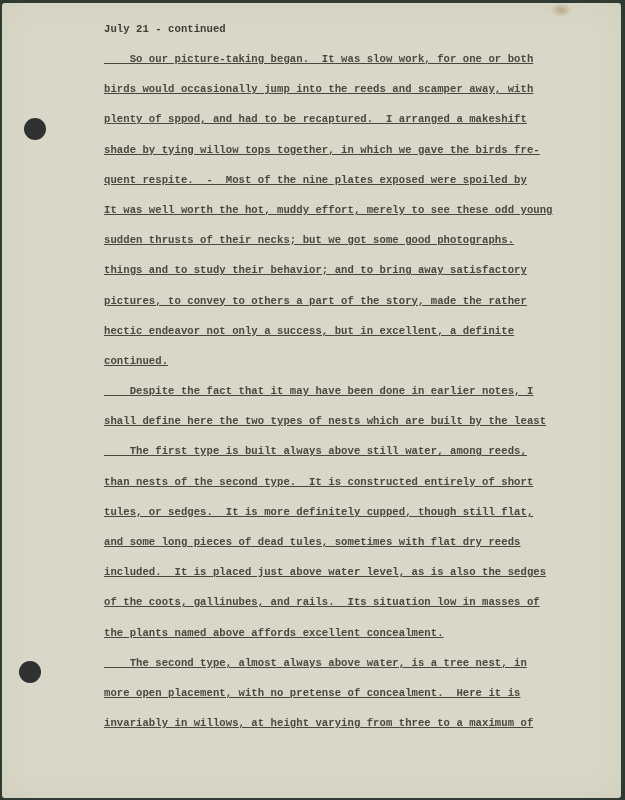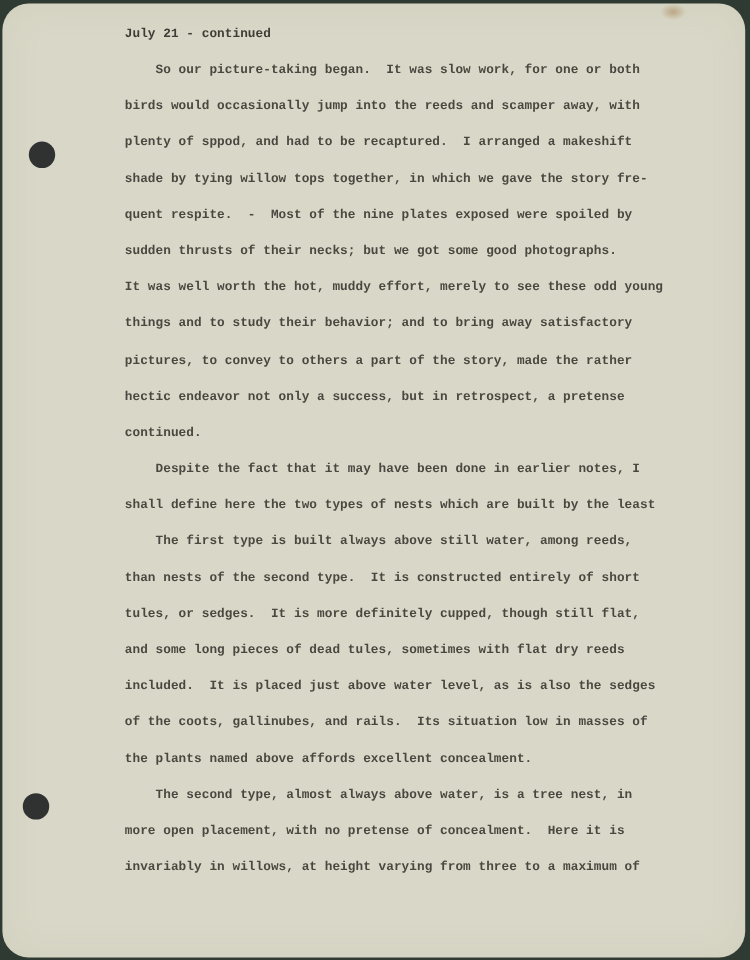--- a/index.html
+++ b/index.html
@@ -13,21 +13,21 @@
     position: relative;
     overflow: hidden;
   }
   .page {
     position: absolute;
     left: 2px;
     top: 3px;
     width: 619px;
     height: 795px;
     background: #d9d8c8;
-    border-radius: 22px;
+    border-radius: 3px;
     overflow: hidden;
     box-shadow: inset 0 0 30px rgba(150,140,110,0.12);
   }
   .stain {
     position: absolute;
     left: 548px;
     top: 0px;
     width: 22px;
     height: 14px;
     background: radial-gradient(ellipse at center, rgba(165,130,80,0.55), rgba(165,130,80,0) 70%);
@@ -55,44 +55,45 @@
   }
   .heading {
     height: 28px;
     line-height: 26px;
     color: #3f3c36;
   }
   .line {
     height: 30.2px;
     line-height: 30.2px;
     white-space: pre;
+    text-decoration: underline;
   }
 </style>
 </head>
 <body>
 
 <div class="page">
   <div class="stain"></div>
   <div class="hole top"></div>
   <div class="hole bottom"></div>
 
   <div class="text">
     <div class="heading">July 21 - continued</div>
 
     <div>
       <div class="line">    So our picture-taking began.  It was slow work, for one or both</div>
       <div class="line">birds would occasionally jump into the reeds and scamper away, with</div>
       <div class="line">plenty of sppod, and had to be recaptured.  I arranged a makeshift</div>
-      <div class="line">shade by tying willow tops together, in which we gave the story fre-</div>
+      <div class="line">shade by tying willow tops together, in which we gave the birds fre-</div>
       <div class="line">quent respite.  -  Most of the nine plates exposed were spoiled by</div>
+      <div class="line">It was well worth the hot, muddy effort, merely to see these odd young</div>
       <div class="line">sudden thrusts of their necks; but we got some good photographs.</div>
-      <div class="line">It was well worth the hot, muddy effort, merely to see these odd young</div>
       <div class="line">things and to study their behavior; and to bring away satisfactory</div>
       <div class="line">pictures, to convey to others a part of the story, made the rather</div>
-      <div class="line">hectic endeavor not only a success, but in retrospect, a pretense</div>
+      <div class="line">hectic endeavor not only a success, but in excellent, a definite</div>
       <div class="line">continued.</div>
     </div>
 
     <div>
       <div class="line">    Despite the fact that it may have been done in earlier notes, I</div>
       <div class="line">shall define here the two types of nests which are built by the least</div>
     </div>
 
     <div>
       <div class="line">    The first type is built always above still water, among reeds,</div>

